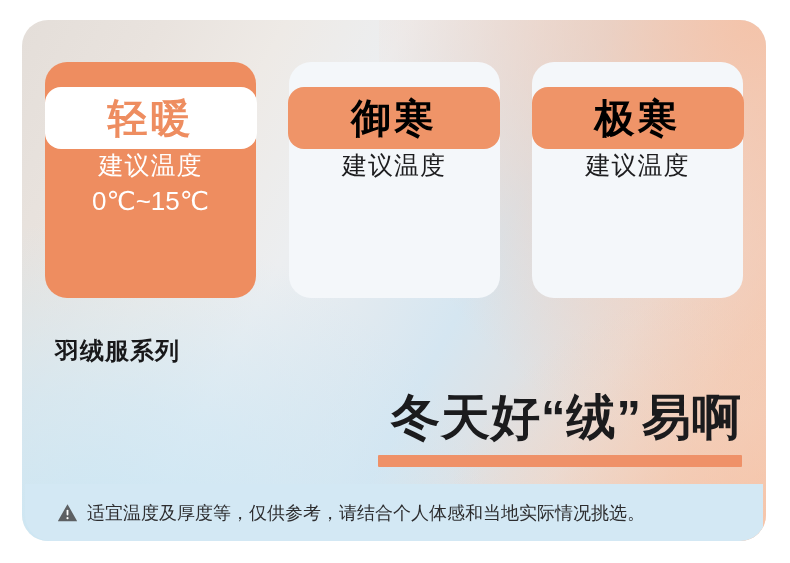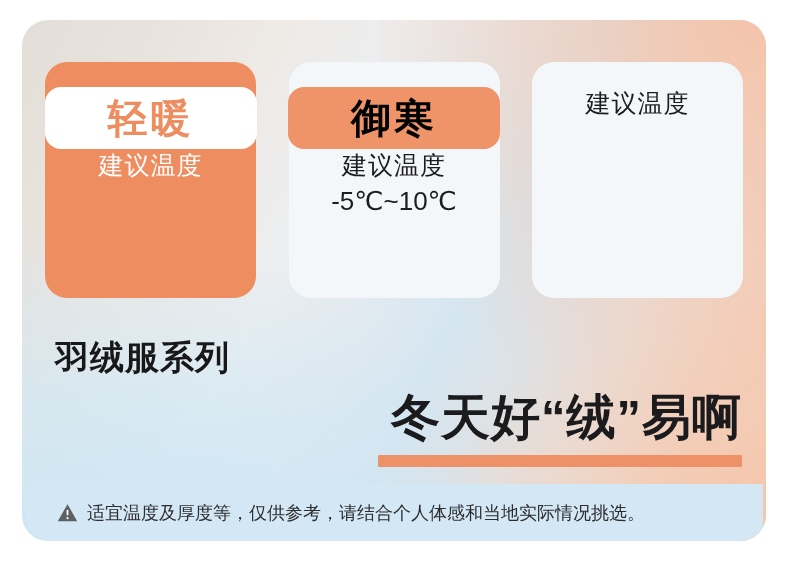--- a/index.html
+++ b/index.html
@@ -144,21 +144,21 @@
   .card.accent .temp-label,
   .card.accent .temp-range { color: #ffffff; }
   .card.plain .temp-label,
   .card.plain .temp-range { color: #1d1d1f; }
 
   
   #series-label {
     position: absolute;
     left: 33px;
     top: 315px;
-    font-size: 34px;
+    font-size: 24px;
     font-weight: bold;
     color: #18181a;
     letter-spacing: 1px;
   }
 
   
   #headline-block {
     position: absolute;
     right: 24px;
     top: 370px;
@@ -216,29 +216,30 @@
   <div id="panel">
     <div id="wash-blue"></div>
     <div id="wash-warm"></div>
     <div id="wash-warm2"></div>
 
     <div id="cards">
 
       <div class="card accent">
         <div class="pill">轻暖</div>
         <div class="temp-label">建议温度</div>
+        <div class="temp-range">0℃~15℃</div>
       </div>
 
       <div class="card plain">
         <div class="pill">御寒</div>
         <div class="temp-label">建议温度</div>
-        <div class="temp-range">-5℃~10℃</div>
       </div>
 
       <div class="card plain">
+        <div class="pill">极寒</div>
         <div class="temp-label">建议温度</div>
       </div>
 
     </div>
 
     <div id="series-label">羽绒服系列</div>
 
     <div id="footer-note">
       <svg id="warn-icon" viewBox="0 0 22 20">
         <path d="M11 1.2 L20.9 18.6 Q21.3 19.3 20.5 19.3 L1.5 19.3 Q0.7 19.3 1.1 18.6 Z" fill="#5d6063"></path>

